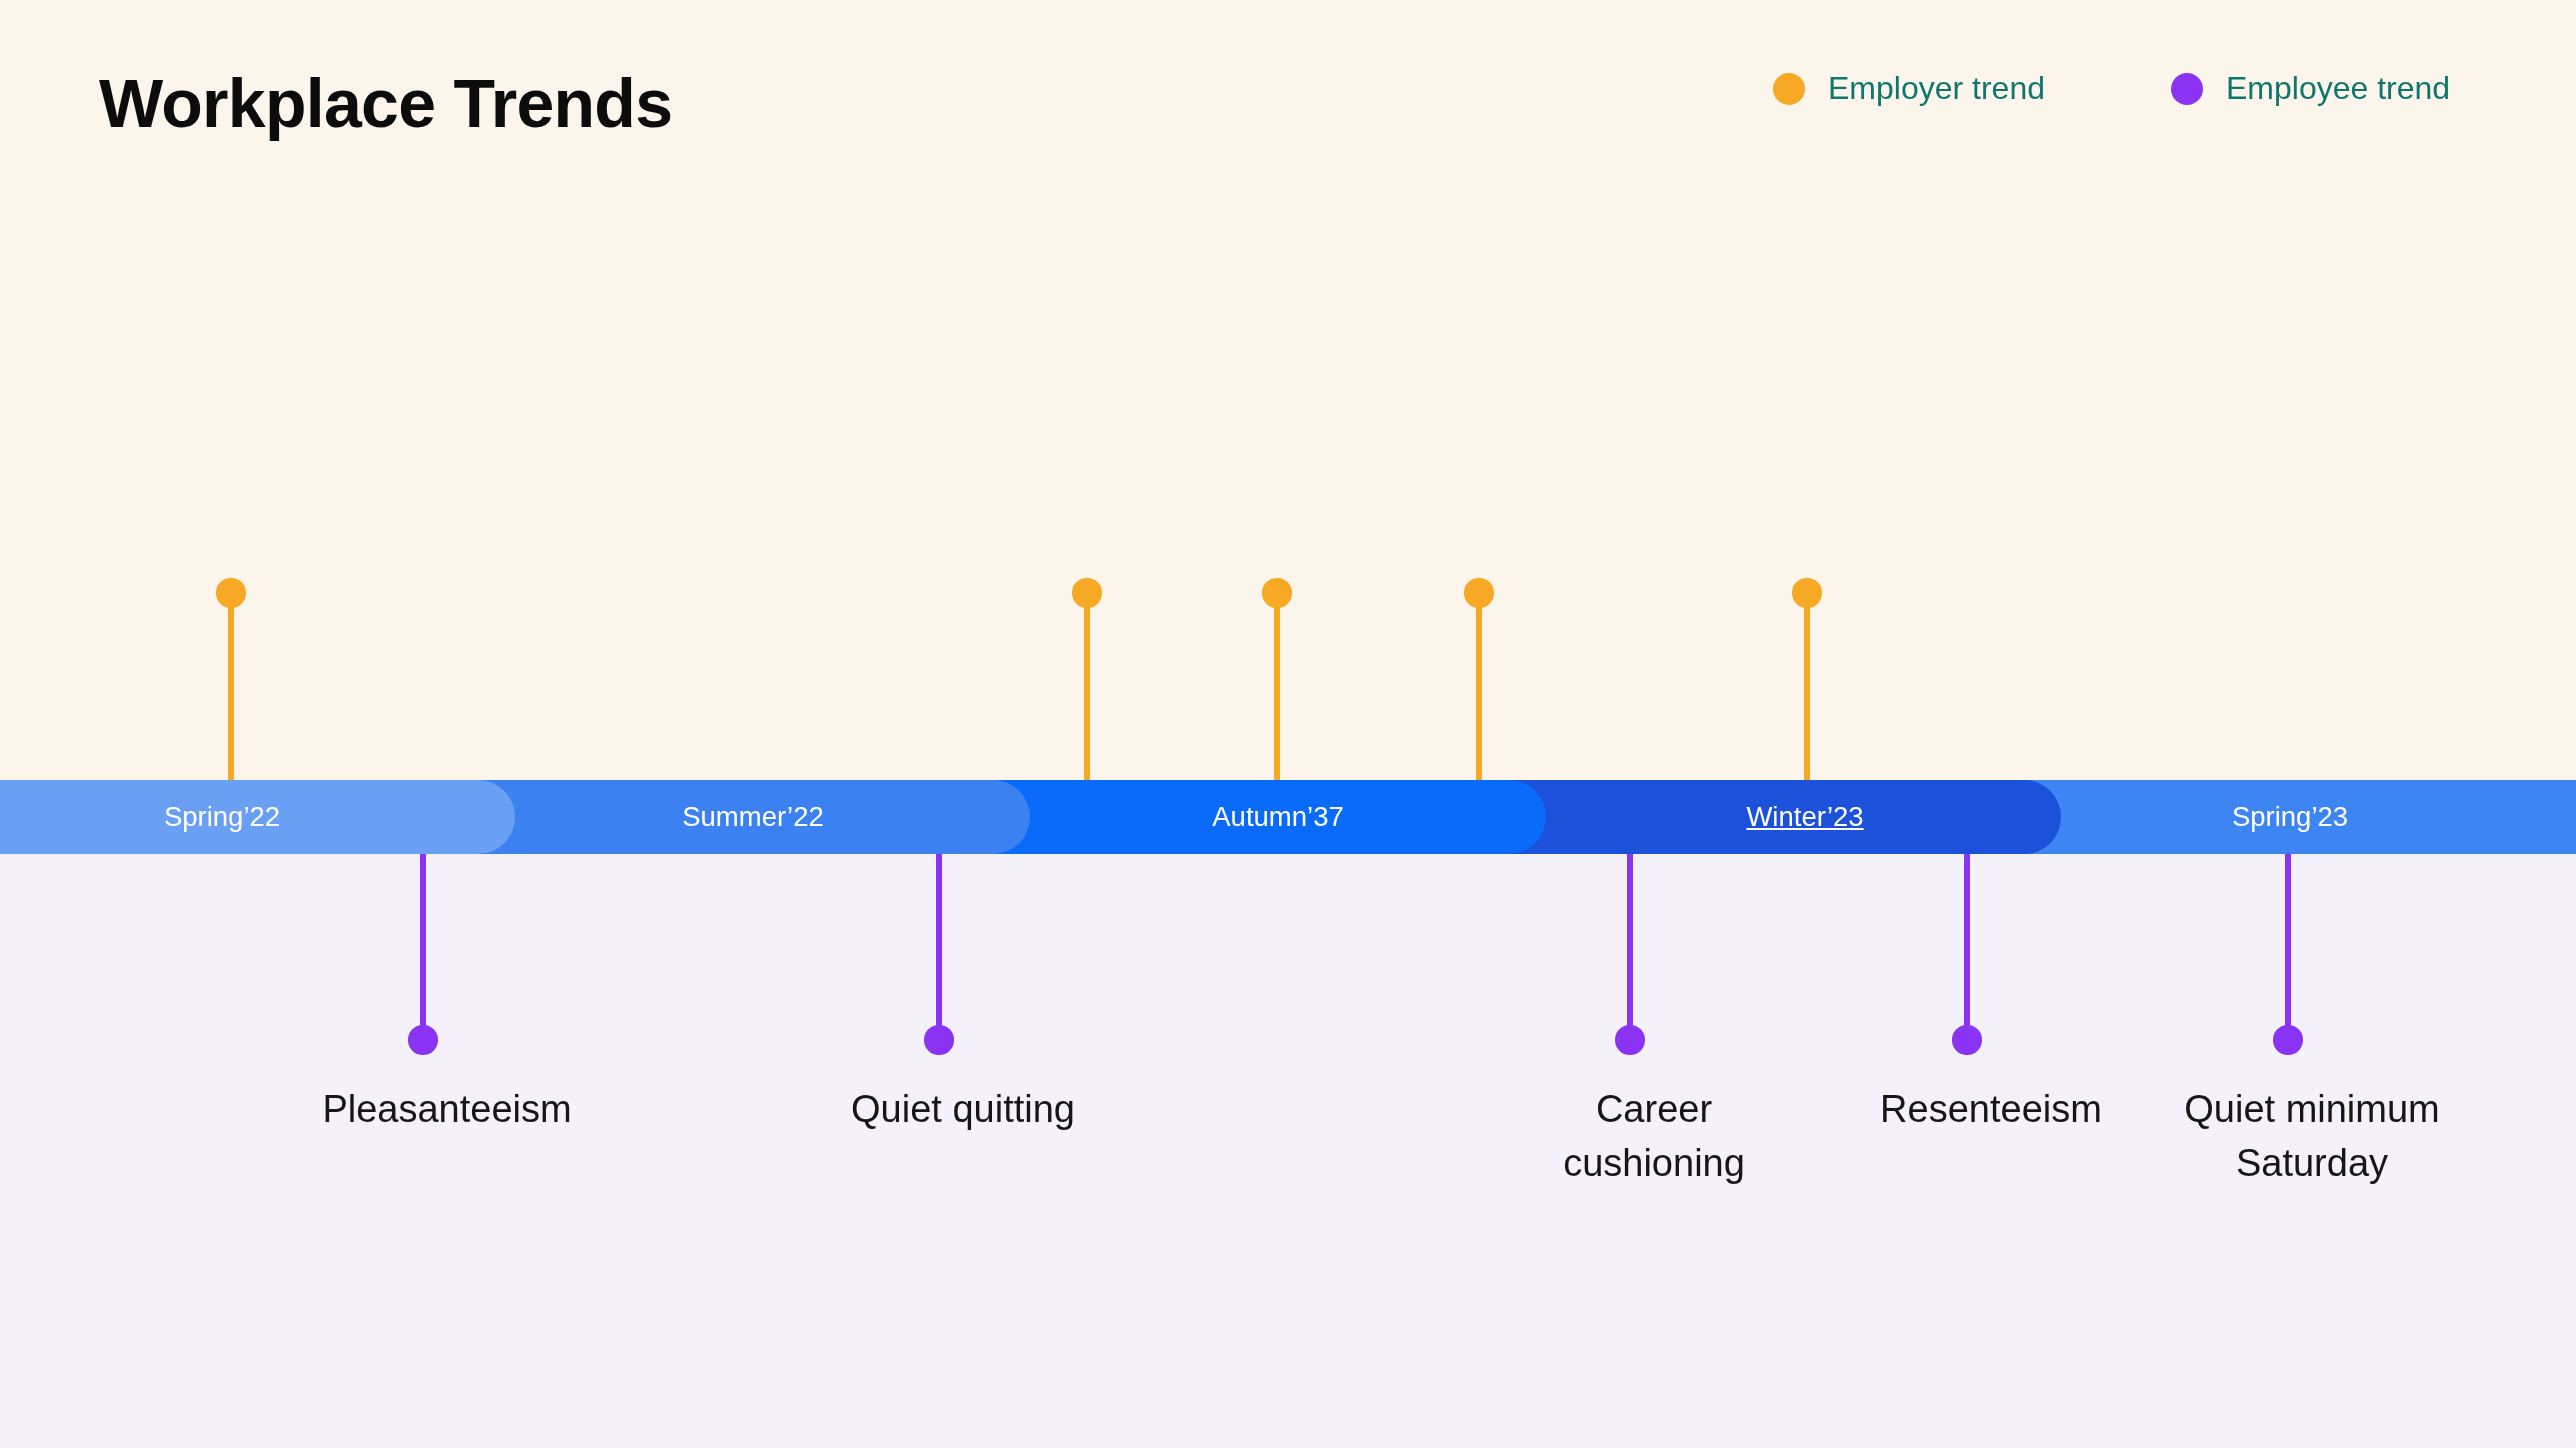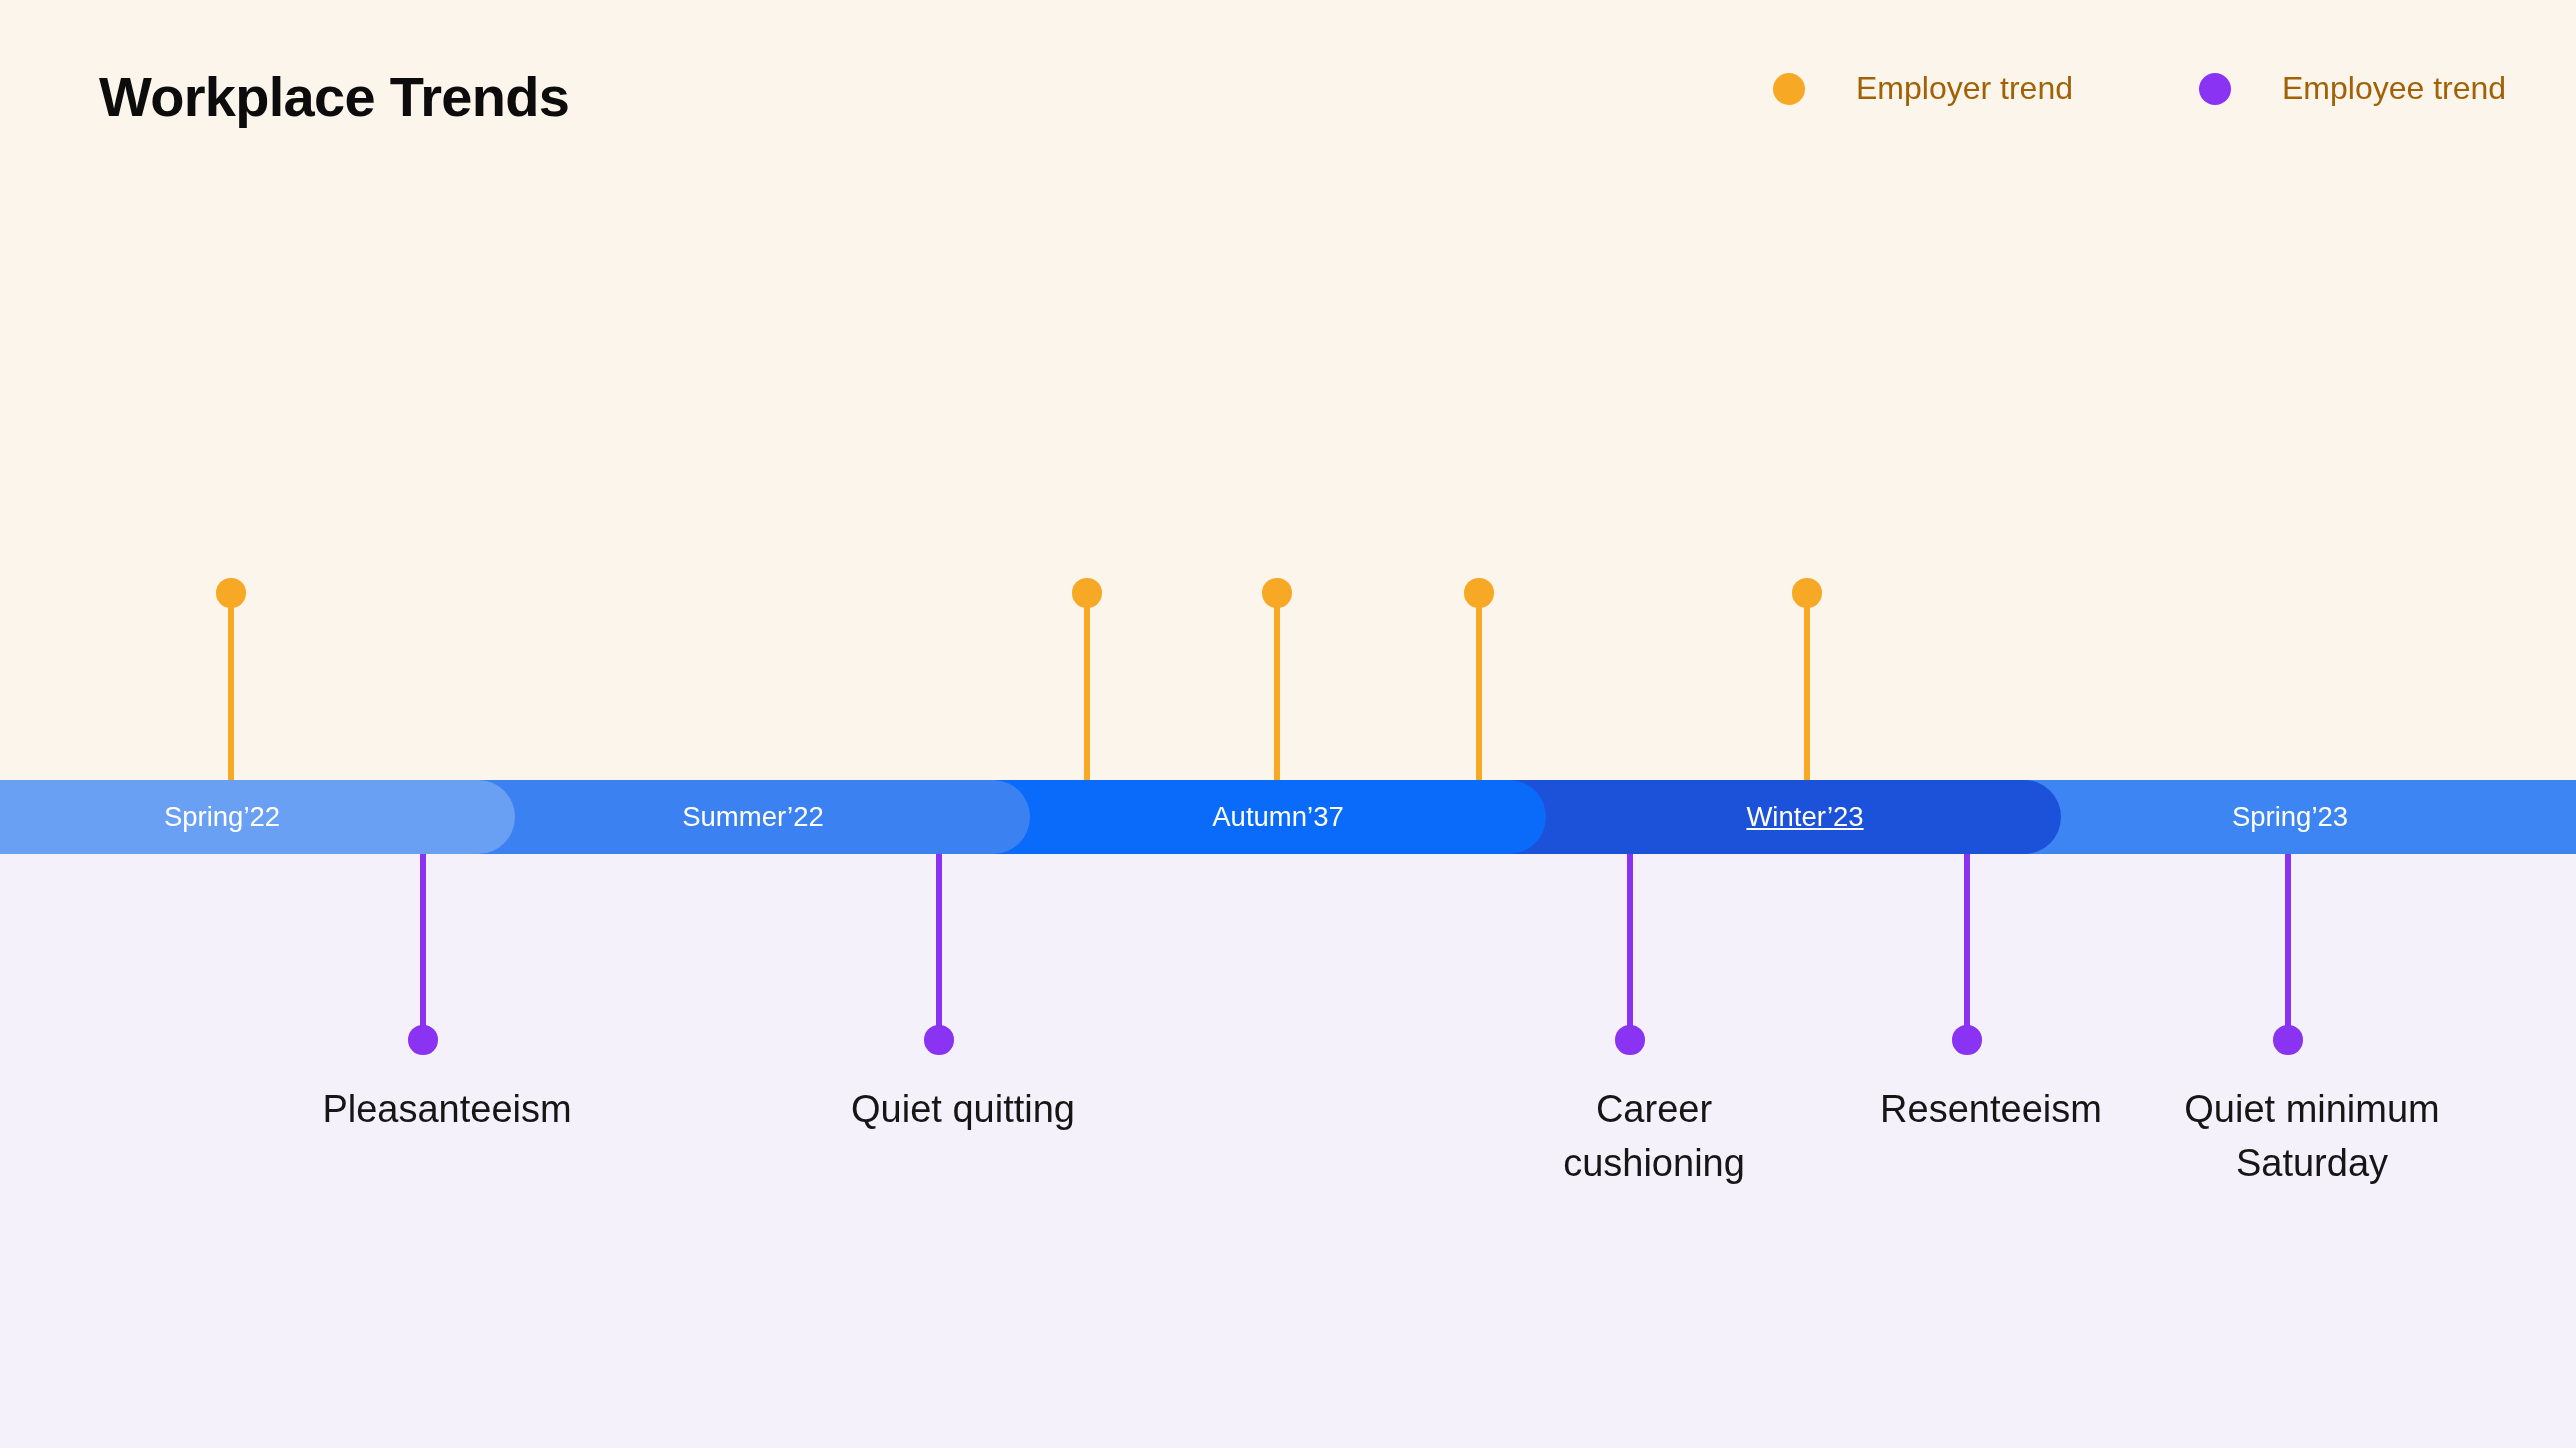--- a/index.html
+++ b/index.html
@@ -1,28 +1,28 @@
 <!DOCTYPE html>
 <html style="font-size:10.7px"><head>
 <meta charset="utf-8">
 <style>
   html,body{margin:0;padding:0;}
   body{font-family:"Liberation Sans", sans-serif;}
   .canvas{position:relative;width:2576px;height:1448px;overflow:hidden;background:#FCF5EB;}
   .top-bg{position:absolute;left:0;top:0;width:2576px;height:780px;z-index:1;}
   .bottom-bg{position:absolute;left:0;top:854px;width:2576px;height:594px;z-index:1;}
 
-  .title{position:absolute;left:99px;top:64px;margin:0;font-size:56px;font-weight:700;
+  .title{position:absolute;left:99px;top:64px;margin:0;font-size:68px;font-weight:700;
          letter-spacing:-0.7px;color:#0C0C0C;z-index:30;white-space:nowrap;}
 
   .legend{position:absolute;left:1773px;top:70px;display:flex;align-items:center;
           column-gap:126px;z-index:30;}
   .legend-item{display:flex;align-items:center;column-gap:23px;}
   .legend-dot{width:32px;height:32px;border-radius:50%;flex:0 0 auto;}
-  .legend-label{font-size:32px;color:#a16207;white-space:nowrap;margin-left:28px;}
+  .legend-label{font-size:32px;color:#0f766e;white-space:nowrap;}
 
   
   .pill{position:absolute;top:780px;height:74px;}
   .pill.rounded{border-radius:0 37px 37px 0;}
   .pill-0{left:0;width:515px;z-index:15;}
   .pill-1{left:478px;width:552px;z-index:14;}
   .pill-2{left:994px;width:552px;z-index:13;}
   .pill-3{left:1509px;width:552px;z-index:12;}
   .pill-4{left:2024px;width:552px;z-index:11;}
   .season-label{position:absolute;top:817px;transform:translate(-50%,-50%);

